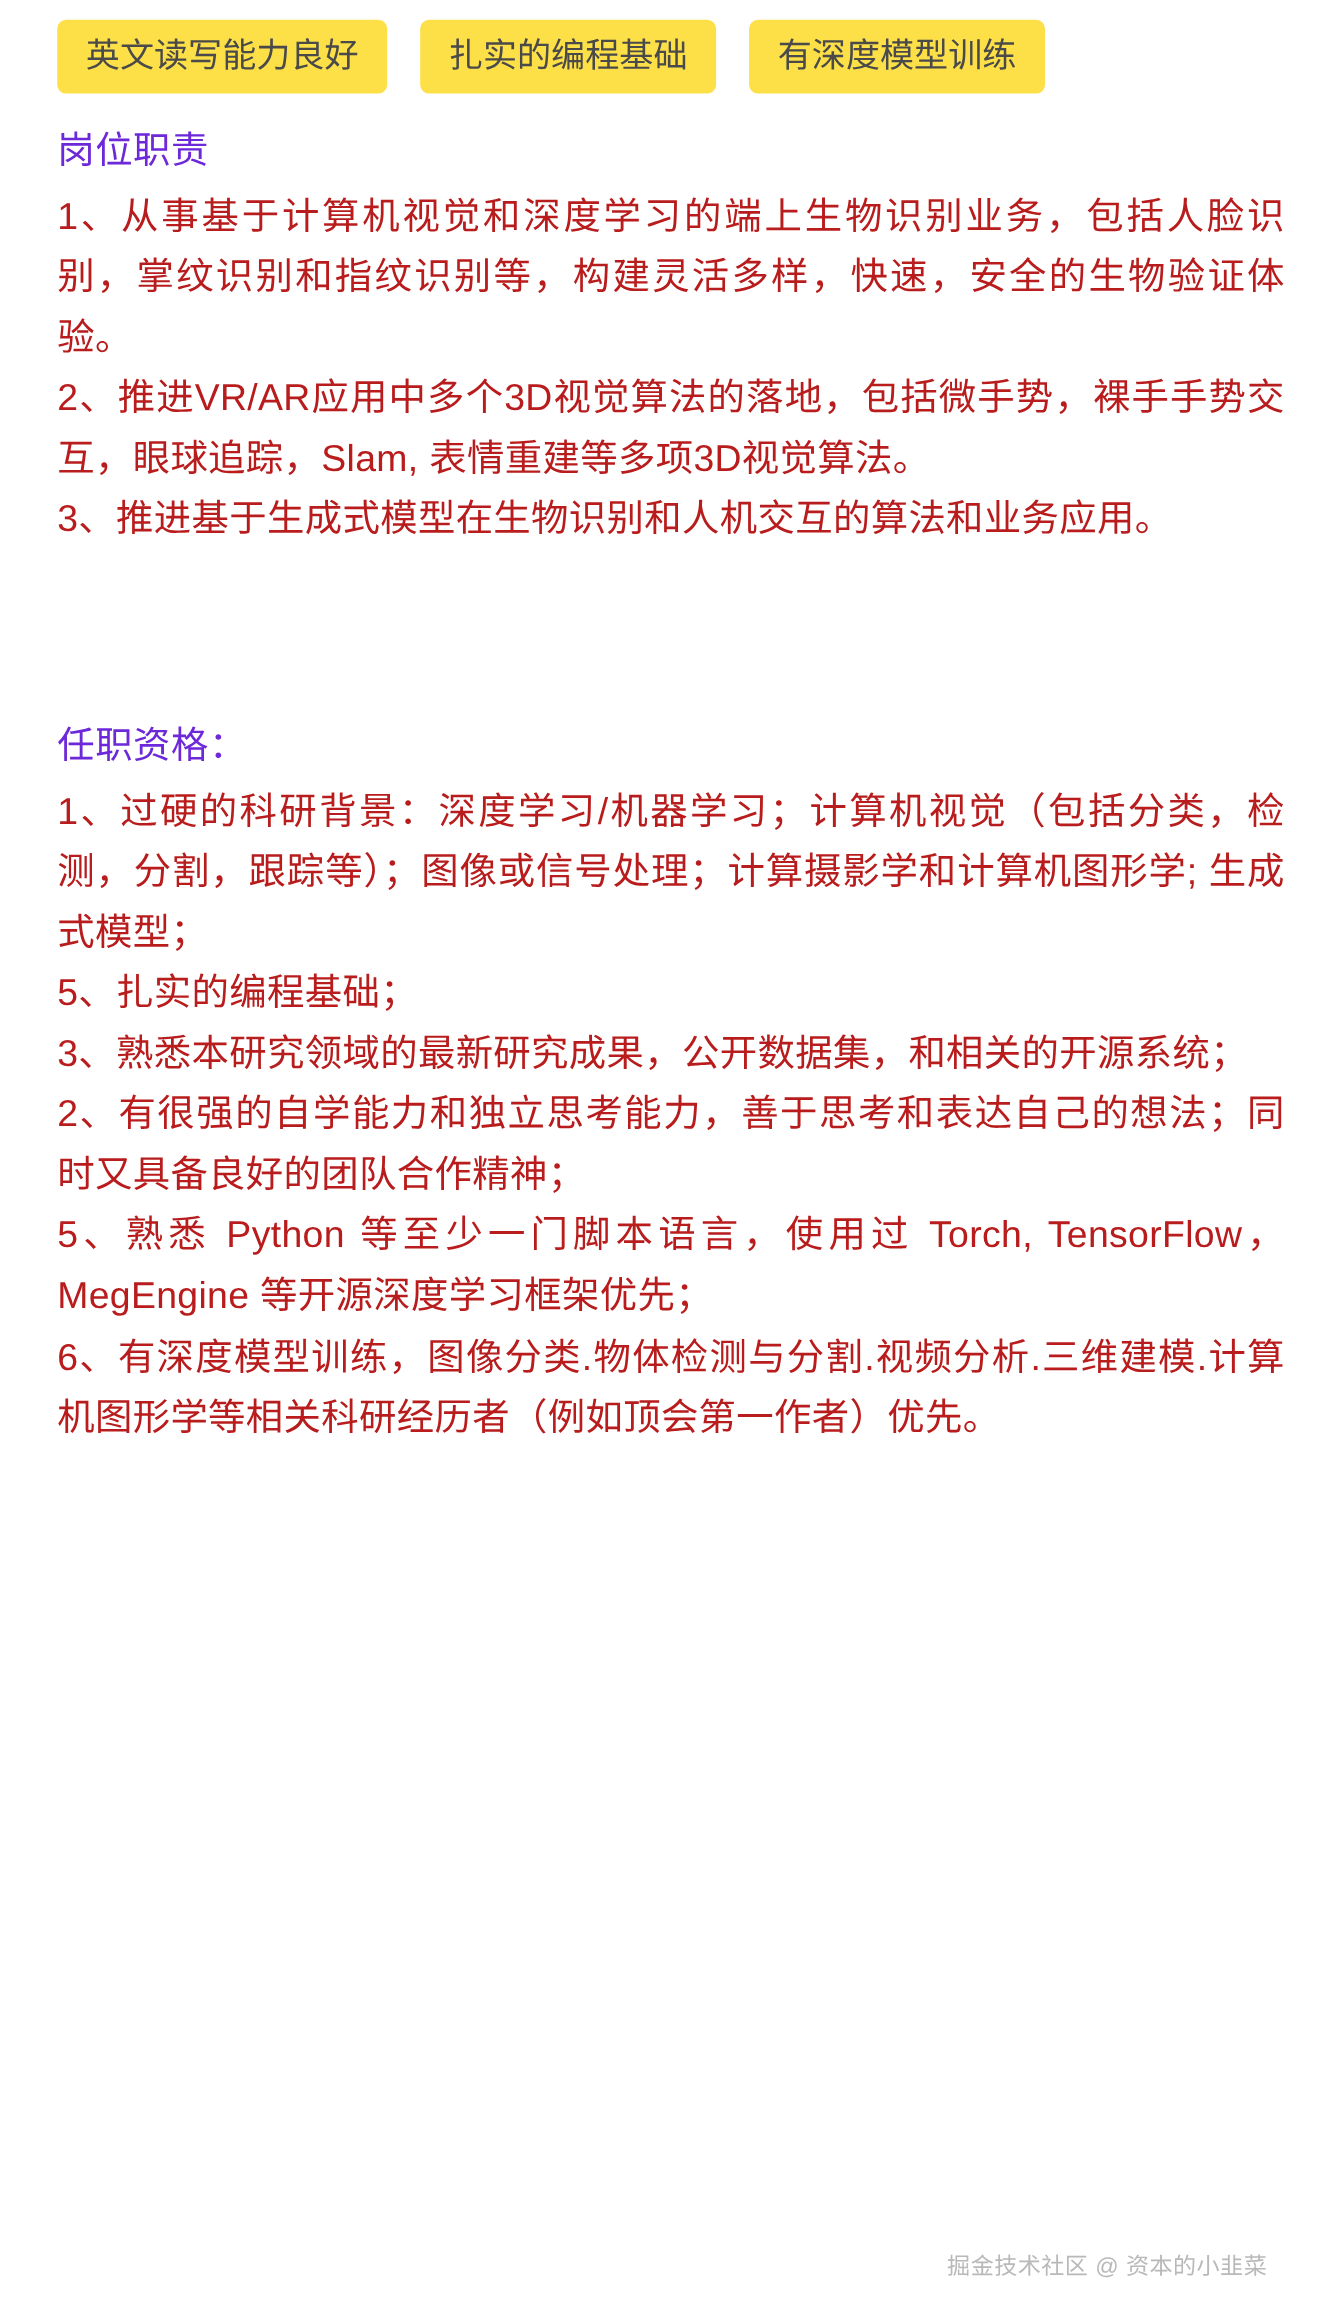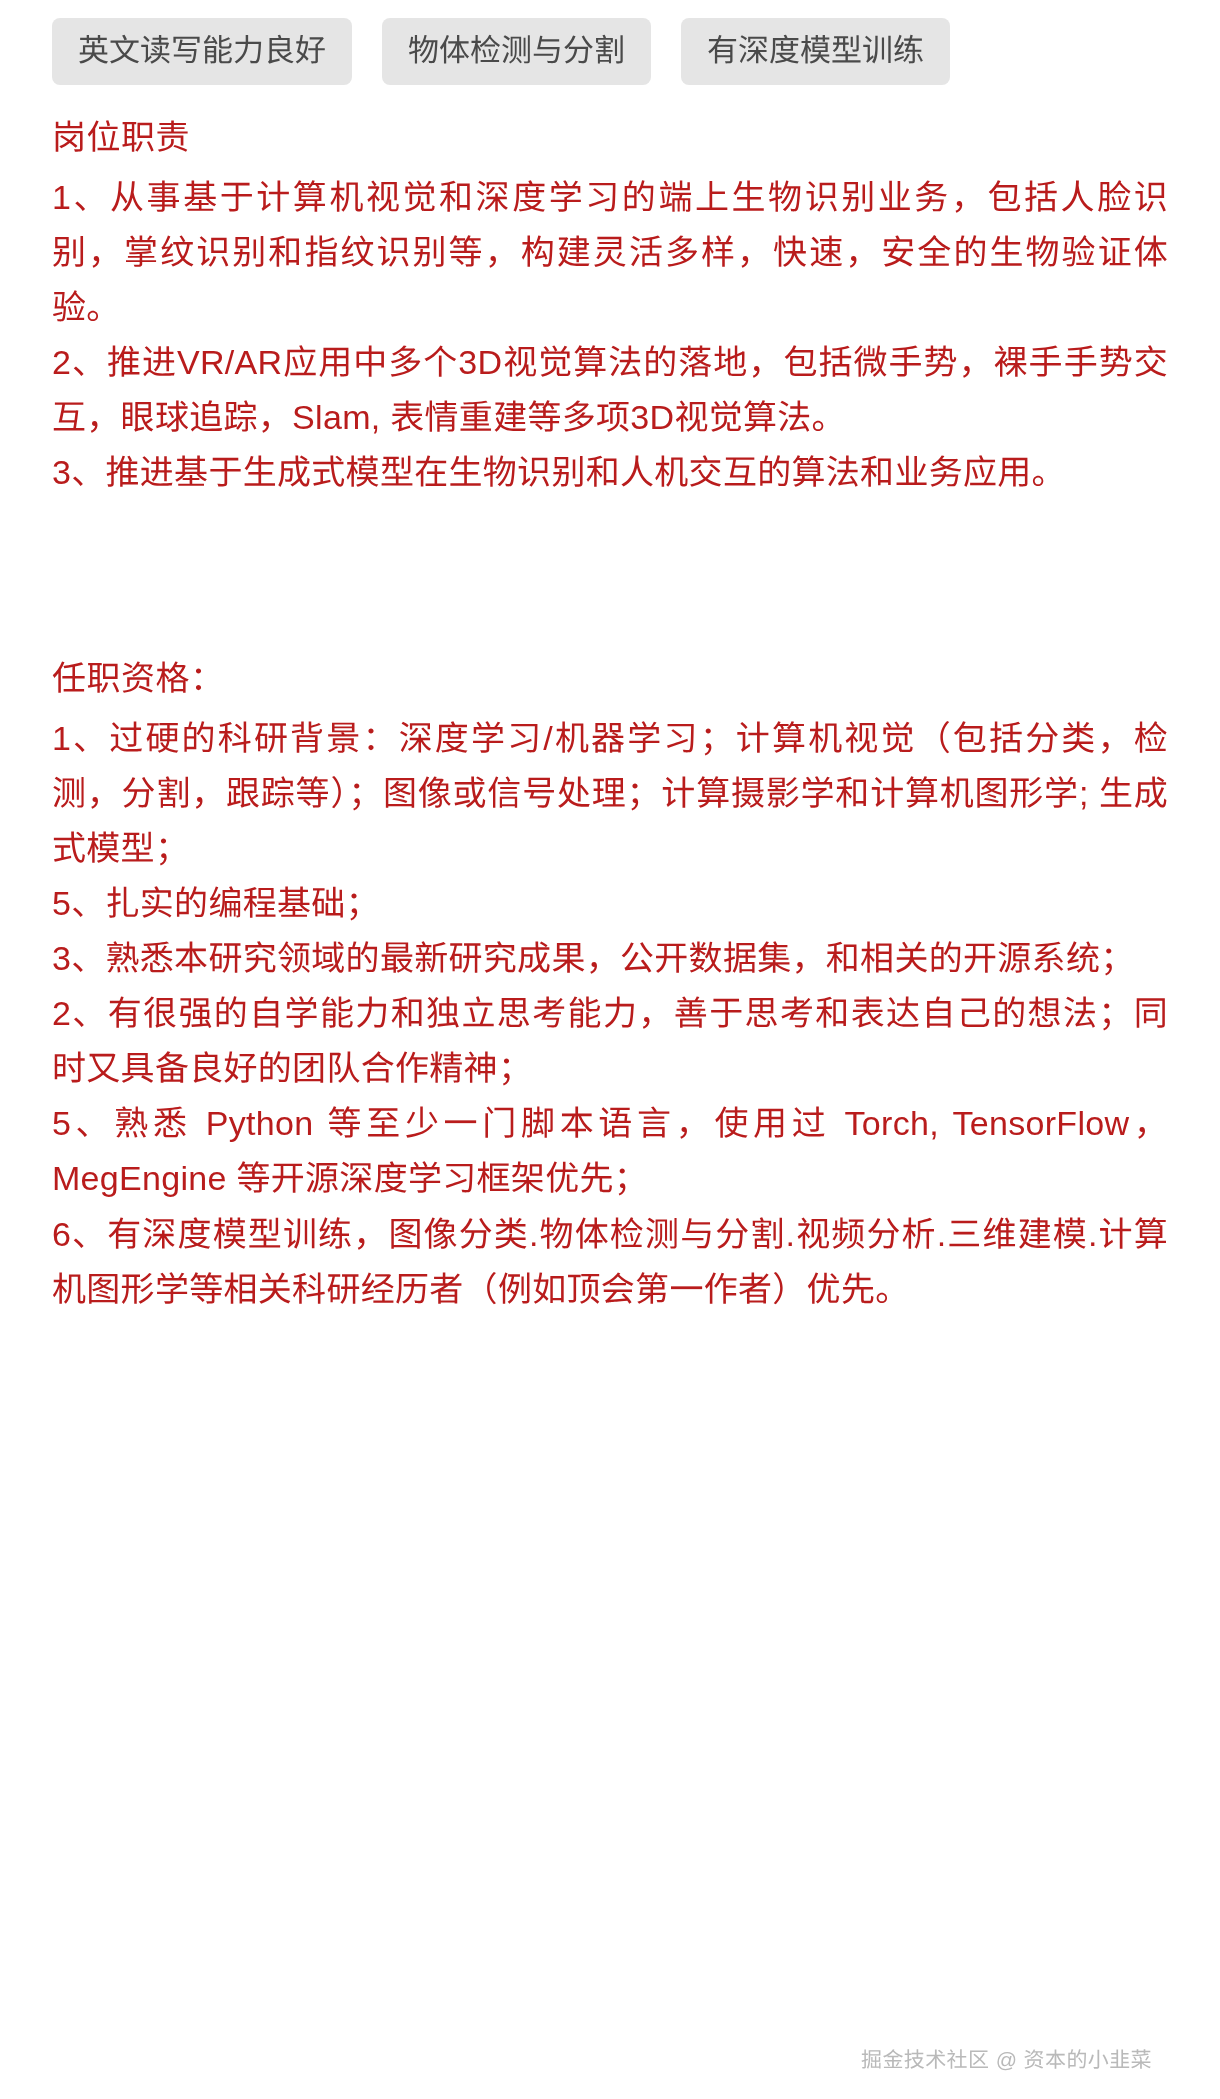--- a/index.html
+++ b/index.html
@@ -23,34 +23,34 @@
   }
 
   
   .tag-row {
     display: flex;
     flex-wrap: wrap;
     gap: 30px;
     margin: 0 0 26px 0;
   }
   .tag {
-    background: #e5e5e5;
+    background: #fde047;
     color: #4a4a4a;
     font-size: 31px;
     line-height: 1;
     padding: 17px 26px 19px 26px;
     border-radius: 8px;
     white-space: nowrap;
   }
 
   
   .section-title {
     font-size: 34px;
     line-height: 1.55;
-    color: #b91c1c;
+    color: #6d28d9;
     margin: 4px 0 6px 0;
     letter-spacing: 0.5px;
   }
   .para {
     font-size: 34px;
     line-height: 1.62;
     color: #b91c1c;
     margin: 0;
     letter-spacing: 0.3px;
     text-align: justify;
@@ -74,21 +74,21 @@
     white-space: nowrap;
   }
 </style>
 </head>
 <body>
 
 <div class="page">
 
   <div class="tag-row">
     <span class="tag">英文读写能力良好</span>
-    <span class="tag">物体检测与分割</span>
+    <span class="tag">扎实的编程基础</span>
     <span class="tag">有深度模型训练</span>
   </div>
 
   <div class="block">
     <div class="section-title">岗位职责</div>
     <p class="para">1、从事基于计算机视觉和深度学习的端上生物识别业务，包括人脸识别，掌纹识别和指纹识别等，构建灵活多样，快速，安全的生物验证体验。</p>
     <p class="para">2、推进VR/AR应用中多个3D视觉算法的落地，包括微手势，裸手手势交互，眼球追踪，Slam, 表情重建等多项3D视觉算法。</p>
     <p class="para">3、推进基于生成式模型在生物识别和人机交互的算法和业务应用。</p>
   </div>
 

